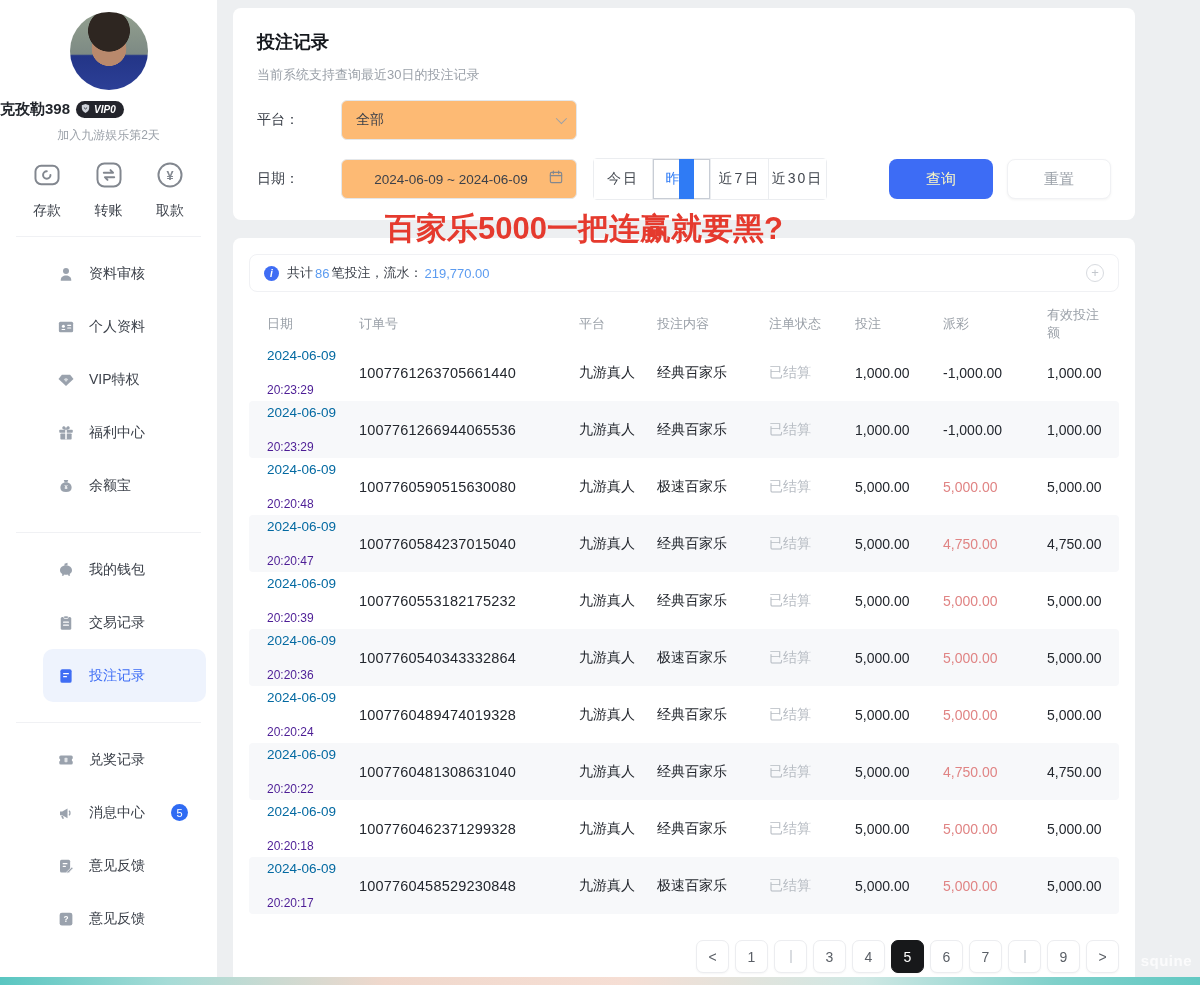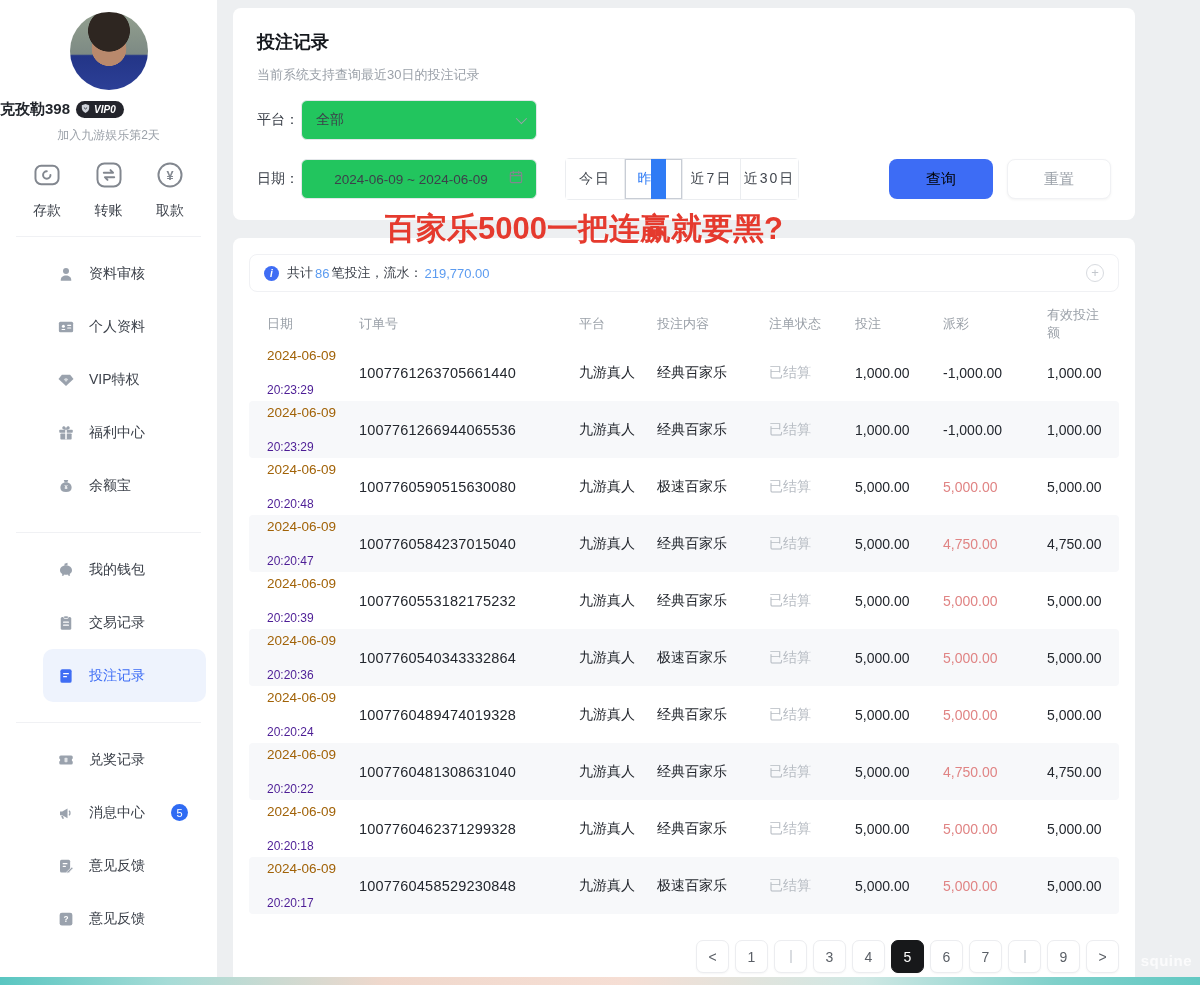--- a/index.html
+++ b/index.html
@@ -38,34 +38,34 @@
   .main { position:absolute; left:233px; top:0; width:902px; height:100%; }
   .card { background:#fff; border-radius:8px; }
   .filter-card { margin-top:8px; padding:22px 24px 20px; }
   .page-title { font-size:18px; font-weight:bold; color:#15181d; }
   .subtitle { margin-top:12px; font-size:13px; color:#9ba1a9; }
   .f-row { display:flex; align-items:center; }
   .f-row1 { margin-top:16px; }
   .f-row2 { margin-top:18px; }
   .f-label { width:44px; font-size:14px; color:#3c414a; }
   .select-box, .date-box { width:236px; height:40px; border:1px solid #e4e7ea; border-radius:6px;
-    display:flex; align-items:center; padding:0 12px; background:#22c55e; cursor:pointer; }
+    display:flex; align-items:center; padding:0 12px; background:#fdba74; cursor:pointer;margin-left:40px; }
   .select-value { font-size:14px; color:#3c414a; flex:1; padding-left:2px; }
   .chevron { width:8px; height:8px; border-right:1.6px solid #9aa0a8; border-bottom:1.6px solid #9aa0a8;
     transform:rotate(45deg) translateY(-2px); }
   .date-value { font-size:13.5px; color:#3c414a; flex:1; text-align:center; }
-  .quick-group { margin-left:28px; display:flex; border:1px solid #ebedf0; border-radius:4px; }
+  .quick-group { margin-left:16px; display:flex; border:1px solid #ebedf0; border-radius:4px; }
   .quick-btn { position:relative; width:58px; height:40px; background:#fff; border:none; font-size:14px;
     color:#41464e; cursor:pointer; font-family:inherit; }
   .quick-btn + .quick-btn { border-left:1px solid #ebedf0; }
   .quick-btn.selected { color:#2f7bf5; box-shadow:0 0 0 1px #c8cdd5 inset; }
   .quick-btn .q-label { position:relative; z-index:1; letter-spacing:2px; }
   .sel-stripe { position:absolute; top:0; bottom:0; left:45%; width:15px; background:#2f7bf5; z-index:2; }
   .query-btn { margin-left:auto; width:104px; height:40px; border:none; border-radius:8px;
-    background:#3d6cf5; color:#000000; font-size:15px; cursor:pointer; font-family:inherit; }
+    background:#3d6cf5; color:#fef9c3; font-size:15px; cursor:pointer; font-family:inherit; }
   .reset-btn { margin-left:14px; width:104px; height:40px; border:1px solid #f0f1f4; border-radius:8px;
     background:#fff; color:#9aa0a8; font-size:15px; cursor:pointer; font-family:inherit;
     box-shadow:0 1px 3px rgba(0,0,0,.05); }
 
   .overlay-text { position:absolute; top:208px; left:152px; z-index:5; font-size:31px; font-weight:bold;
     color:#e53a2e; white-space:nowrap; }
 
   .table-card { margin-top:18px; padding:16px 16px 12px; min-height:745px; }
   .summary-bar { height:38px; border:1px solid #f0f1f4; border-radius:8px; display:flex;
     align-items:center; padding:0 14px; font-size:13px; color:#3c414a; }
@@ -76,21 +76,21 @@
   .sum-sp { margin:0 2px; }
   .plus-circle { margin-left:auto; width:18px; height:18px; border:1px solid #d8dbe0; border-radius:50%;
     color:#c3c7cd; font-size:13px; line-height:16px; text-align:center; cursor:pointer; }
 
   .t-head, .t-row { display:grid; grid-template-columns:92px 220px 78px 112px 86px 88px 104px auto;
     align-items:center; padding:0 18px; }
   .t-head { height:40px; margin-top:12px; }
   .th { font-size:13px; color:#9aa0a8; }
   .t-row { height:57px; font-size:14px; color:#23272e; }
   .t-row:nth-child(even) { background:#f7f8fa; border-radius:4px; }
-  .td-date .d1 { font-size:13.5px; color:#a16207; }
+  .td-date .d1 { font-size:13.5px; color:#0369a1; }
   .td-date .d2 { font-size:12px; color:#4c1d95; margin-top:20px; }
   .td-order { font-size:14.5px; letter-spacing:.2px; }
   .td-status { color:#b7bcc3; }
   .td.red { color:#e08484; }
 
   .pagination { margin-top:26px; display:flex; justify-content:flex-end; gap:6px; padding-right:0; }
   .pg-btn { position:relative; width:33px; height:33px; background:#fff; border:1px solid #ecedf0;
     border-radius:7px; color:#5a5f66; font-size:14px; cursor:pointer; font-family:inherit;
     box-shadow:0 1px 2px rgba(0,0,0,.04); display:flex; align-items:center; justify-content:center; }
   .pg-btn.active { background:#17181a; color:#fff; border-color:#17181a; }

